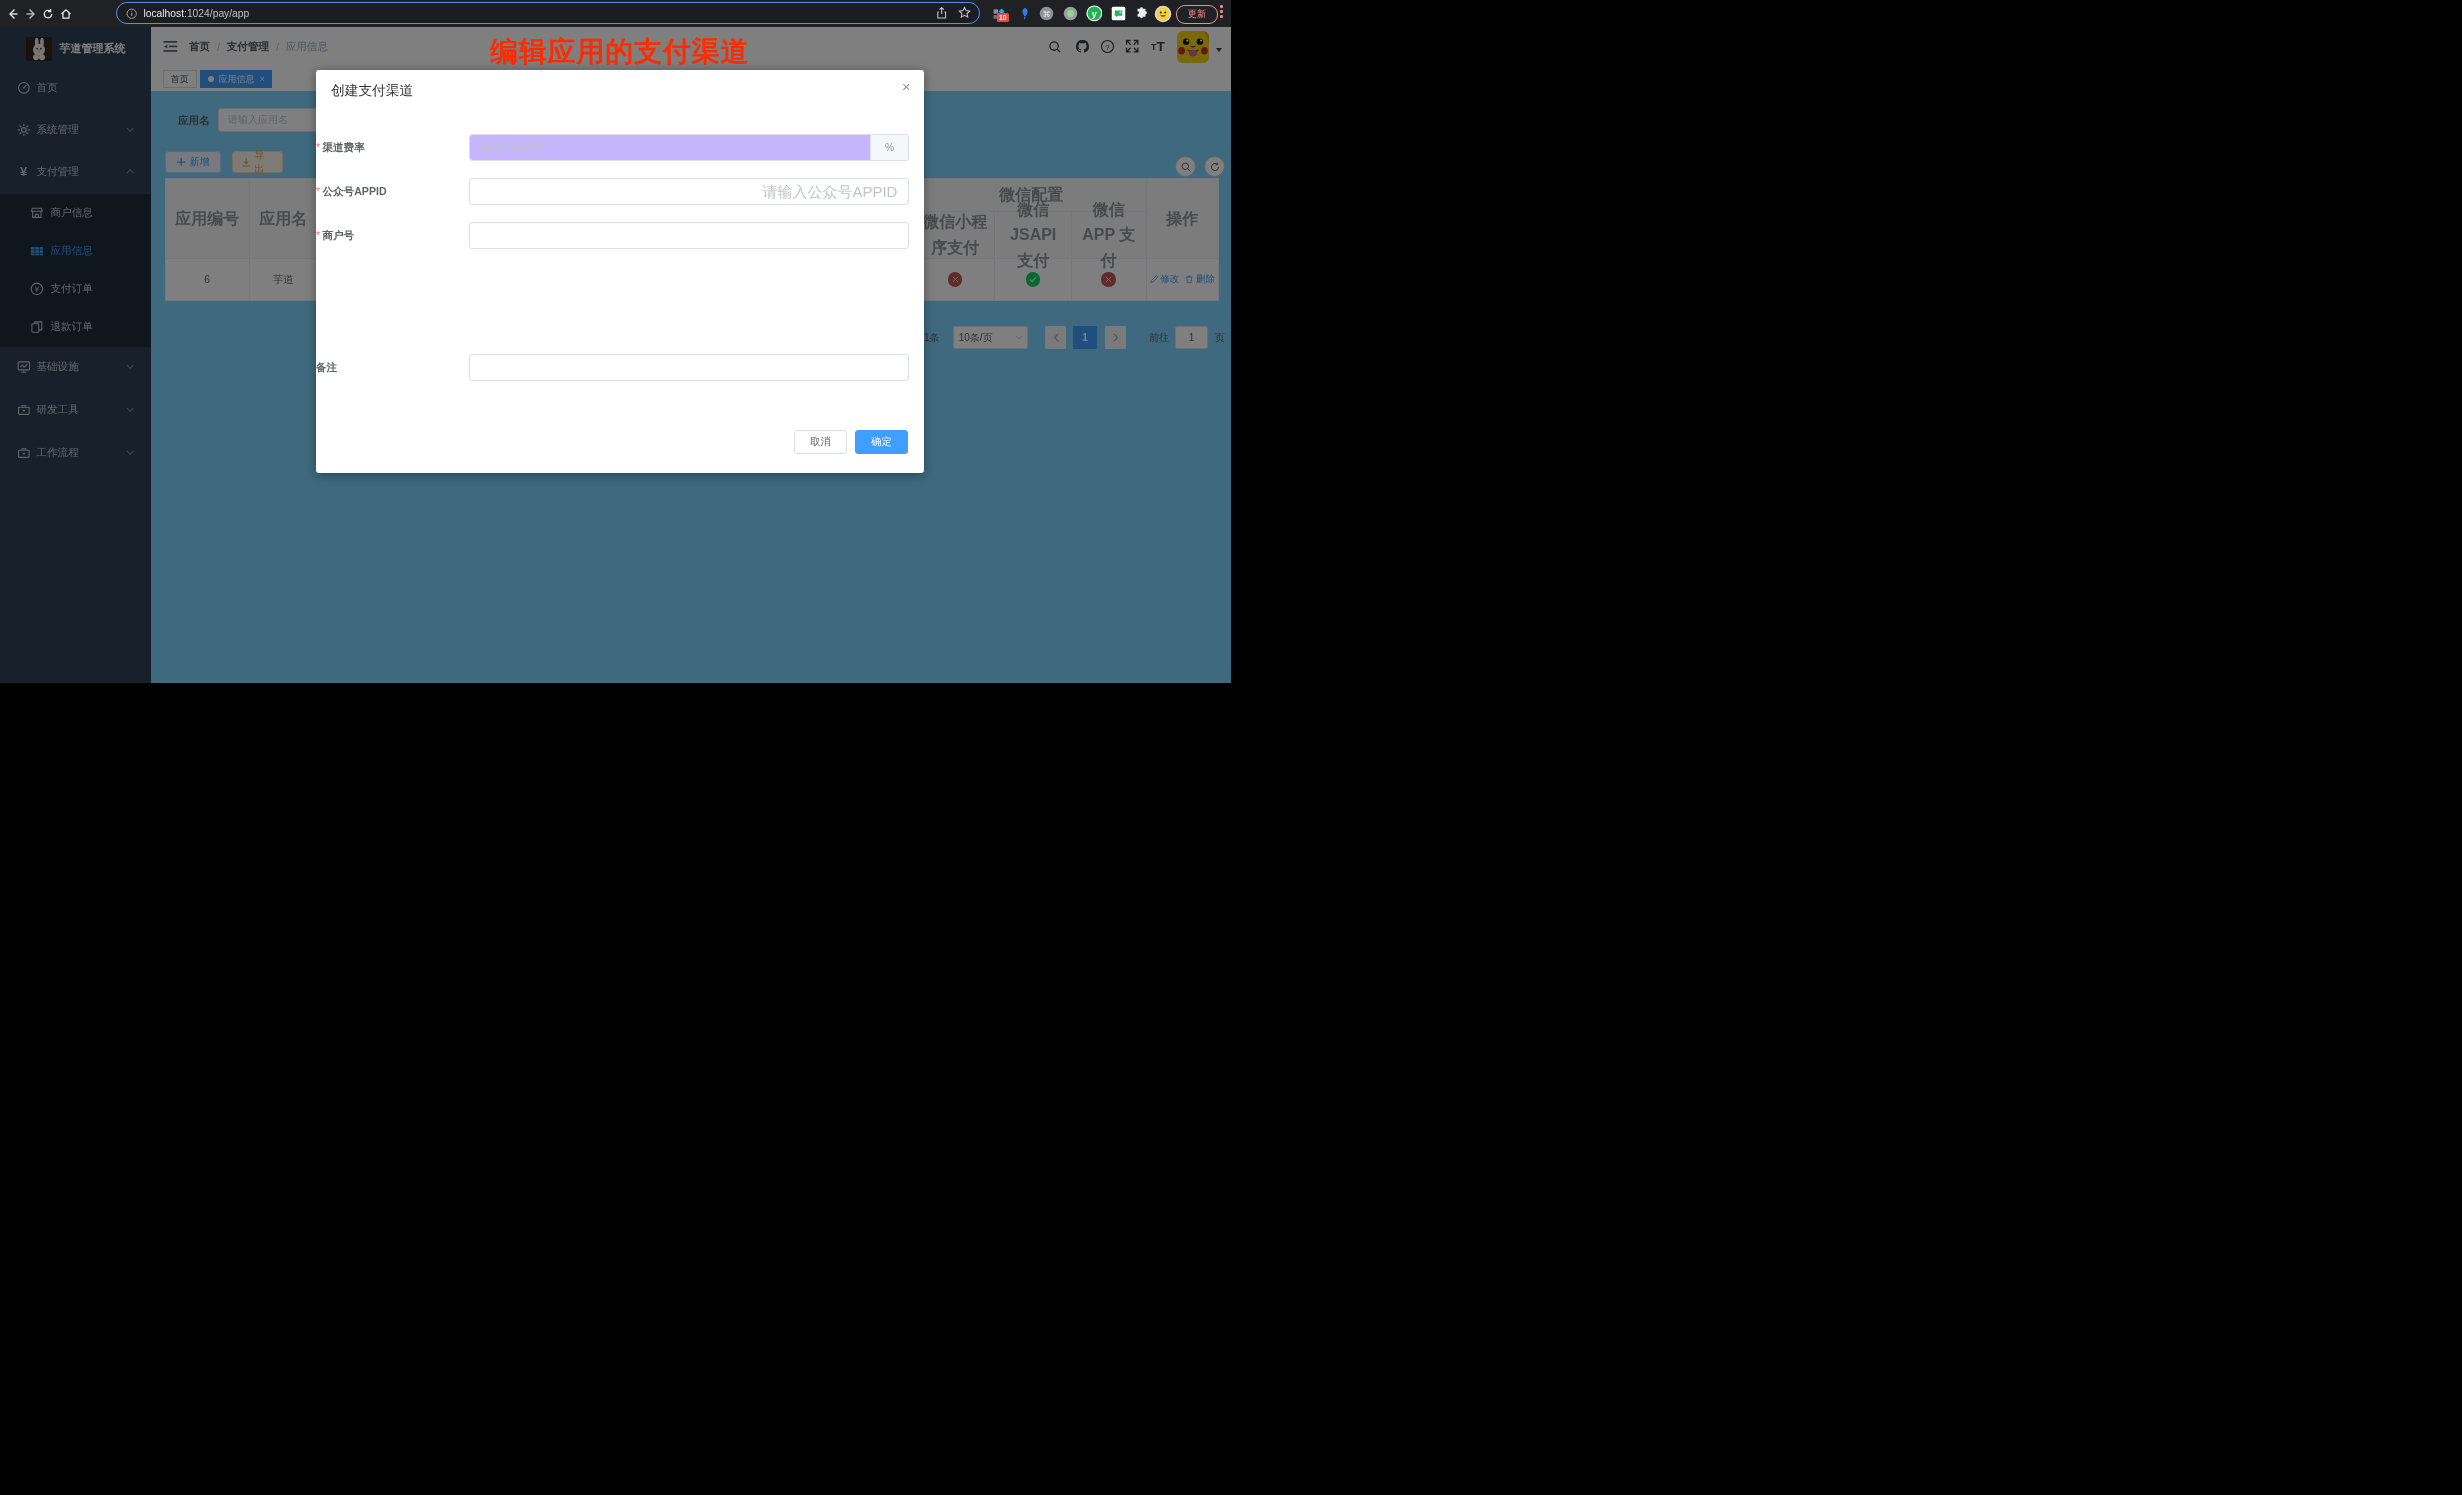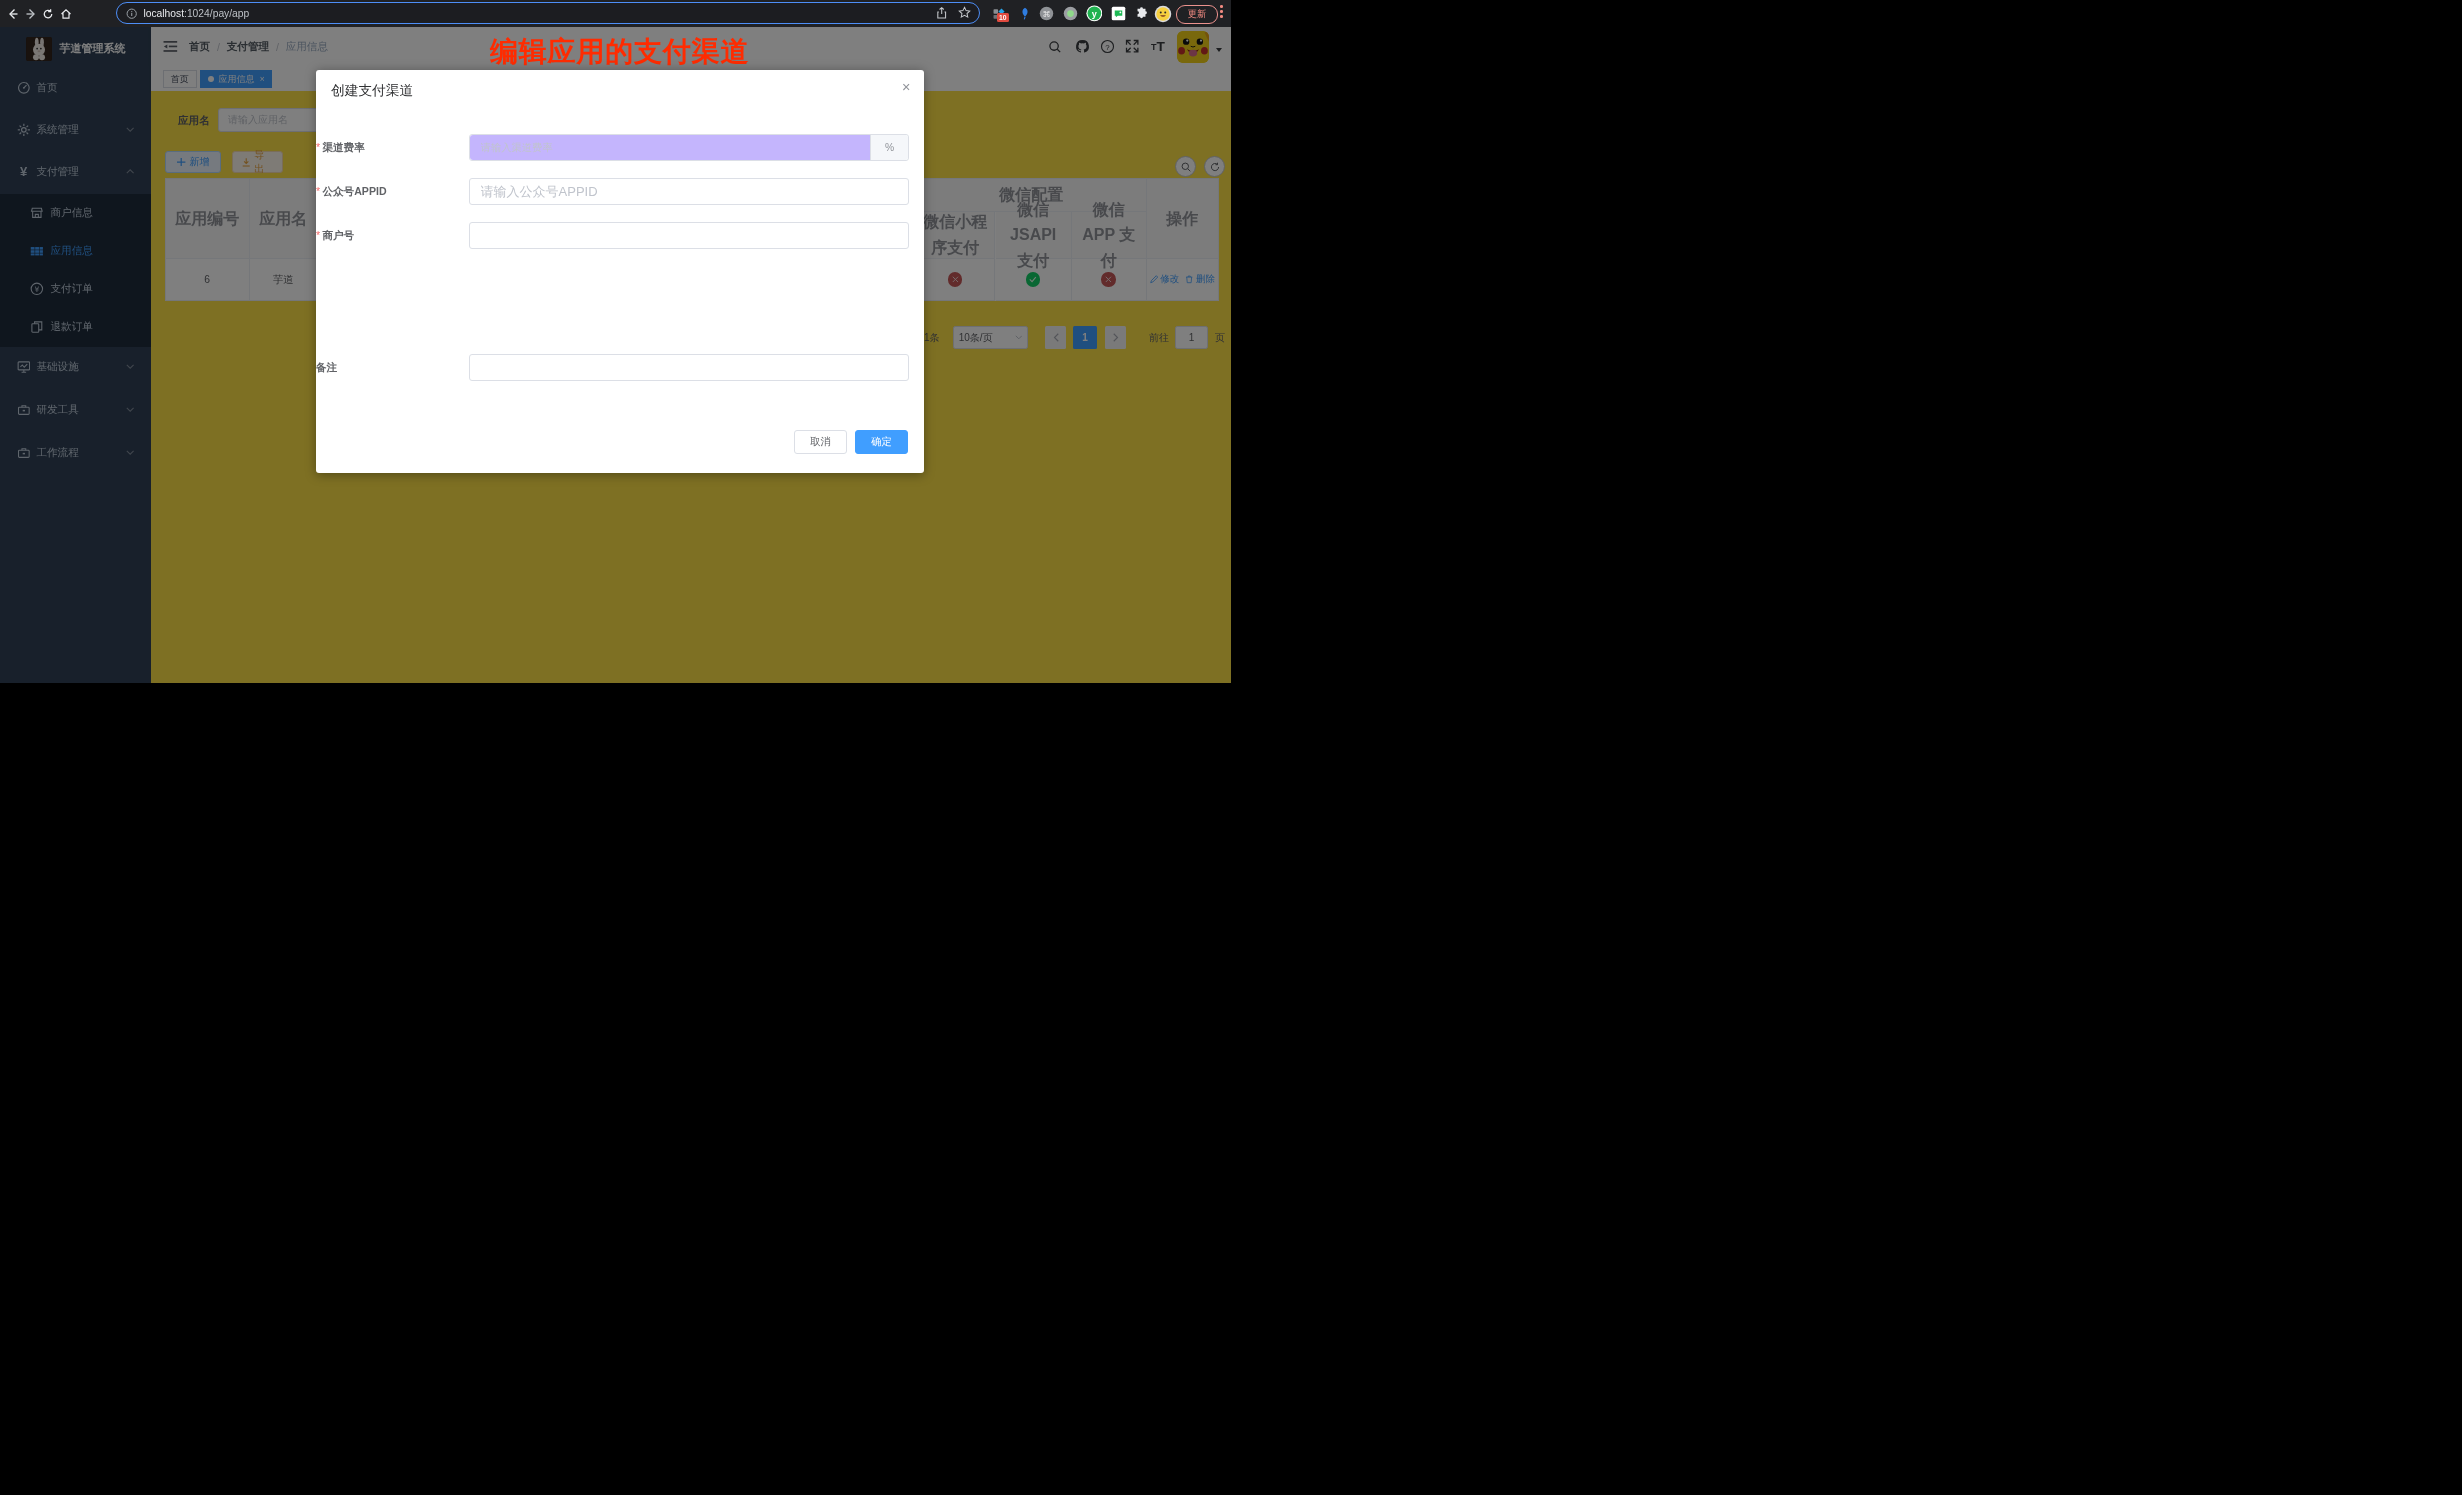--- a/index.html
+++ b/index.html
@@ -56,21 +56,21 @@
 
   
   .tagsbar{position:absolute;left:151px;right:0;top:40px;height:24px;background:#fff;border-bottom:0.8px solid #d8dce5;box-shadow:0 0.8px 2.3px rgba(0,0,0,.08);}
   .tag{position:absolute;top:3px;height:18px;box-sizing:border-box;border:0.8px solid #d8dce5;background:#fff;color:#495060;
        font-size:9px;display:flex;align-items:center;padding:0 6.8px;cursor:pointer;}
   .tag.active{background:#409eff;border-color:#409eff;color:#fff;}
   .tag .dot{width:6px;height:6px;border-radius:50%;background:#fff;margin-right:4.6px;}
   .tag .x{margin-left:5.3px;font-size:8.4px;}
 
   
-  .content{position:absolute;left:151px;right:0;top:64px;bottom:0;background:#fde047;}
+  .content{position:absolute;left:151px;right:0;top:64px;bottom:0;background:#7dd3fc;}
   .filter-label{position:absolute;left:27px;top:23px;font-size:10.6px;font-weight:bold;color:#606266;}
   .filter-input{position:absolute;left:67px;top:16.7px;width:166px;height:24px;box-sizing:border-box;border:0.8px solid #dcdfe6;border-radius:3px;
                 background:#fff;font-size:10px;color:#606266;padding:0 9px;outline:none;}
   .filter-input::placeholder{color:#c0c4cc;}
   .btn-plain{position:absolute;top:60px;height:22px;box-sizing:border-box;border-radius:3px;font-size:10px;
              display:flex;align-items:center;justify-content:center;gap:3.8px;cursor:pointer;padding:0 9px;}
   .btn-add{left:14.4px;width:56px;color:#409eff;border:0.8px solid #b3d8ff;background:#ecf5ff;}
   .btn-export{left:81px;width:51px;color:#e6a23c;border:0.8px solid #f5dab1;background:#fdf6ec;}
   .round-btn{position:absolute;top:65px;width:21px;height:21px;border-radius:50%;border:0.8px solid #c0c4cc;background:#fff;
              display:flex;align-items:center;justify-content:center;box-sizing:border-box;cursor:pointer;}
@@ -106,21 +106,21 @@
               letter-spacing:0.8px;white-space:nowrap;}
   .modal{position:absolute;left:316px;top:43px;width:608px;height:403px;background:#fff;border-radius:3px;z-index:50;
          box-shadow:0 1.5px 10.6px rgba(0,0,0,.35);}
   .modal-title{position:absolute;left:15px;top:12px;font-size:13.7px;color:#303133;}
   .modal-close{position:absolute;right:13.7px;top:9px;font-size:14.4px;color:#909399;cursor:pointer;}
   .frow{position:absolute;left:0;width:100%;height:27px;}
   .flabel{position:absolute;left:0;top:0;width:148px;height:27px;line-height:27px;text-align:left;
           font-size:10.6px;font-weight:bold;color:#606266;white-space:nowrap;}
   .req{color:#f56c6c;margin-right:2.3px;font-weight:normal;}
   .finput{position:absolute;left:153px;top:0;width:440px;height:27px;box-sizing:border-box;border:0.8px solid #dcdfe6;border-radius:3px;
-          background:#fff;font-size:13px;color:#606266;padding:0 10.6px;outline:none;}
+          background:#fff;font-size:15px;color:#606266;padding:0 10.6px;outline:none;text-align:right;}
   .finput::placeholder{color:#c0c4cc;}
   .fgroup{position:absolute;left:153px;top:0;width:440px;height:27px;border:0.8px solid #dcdfe6;border-radius:3px;box-sizing:border-box;display:flex;}
   .fgroup input{flex:1;border:none;outline:none;background:#c4b5fd;border-radius:3px 0 0 3px;font-size:10.3px;color:#606266;padding:0 10.6px;min-width:0;}
   .fgroup input::placeholder{color:#c0c4cc;}
   .fappend{width:37px;flex:none;background:#f5f7fa;border-left:0.8px solid #dcdfe6;border-radius:0 3px 3px 0;
            display:flex;align-items:center;justify-content:center;color:#909399;font-size:10.3px;}
   .radio-line{position:absolute;left:153px;top:0;height:27px;display:flex;align-items:center;gap:0;}
   .radio{display:flex;align-items:center;margin-right:23px;cursor:pointer;}
   .radio .rc{width:10.6px;height:10.6px;border-radius:50%;border:0.8px solid #dcdfe6;background:#fff;box-sizing:border-box;}
   .radio .rl{margin-left:6px;font-size:10.6px;color:#606266;}

